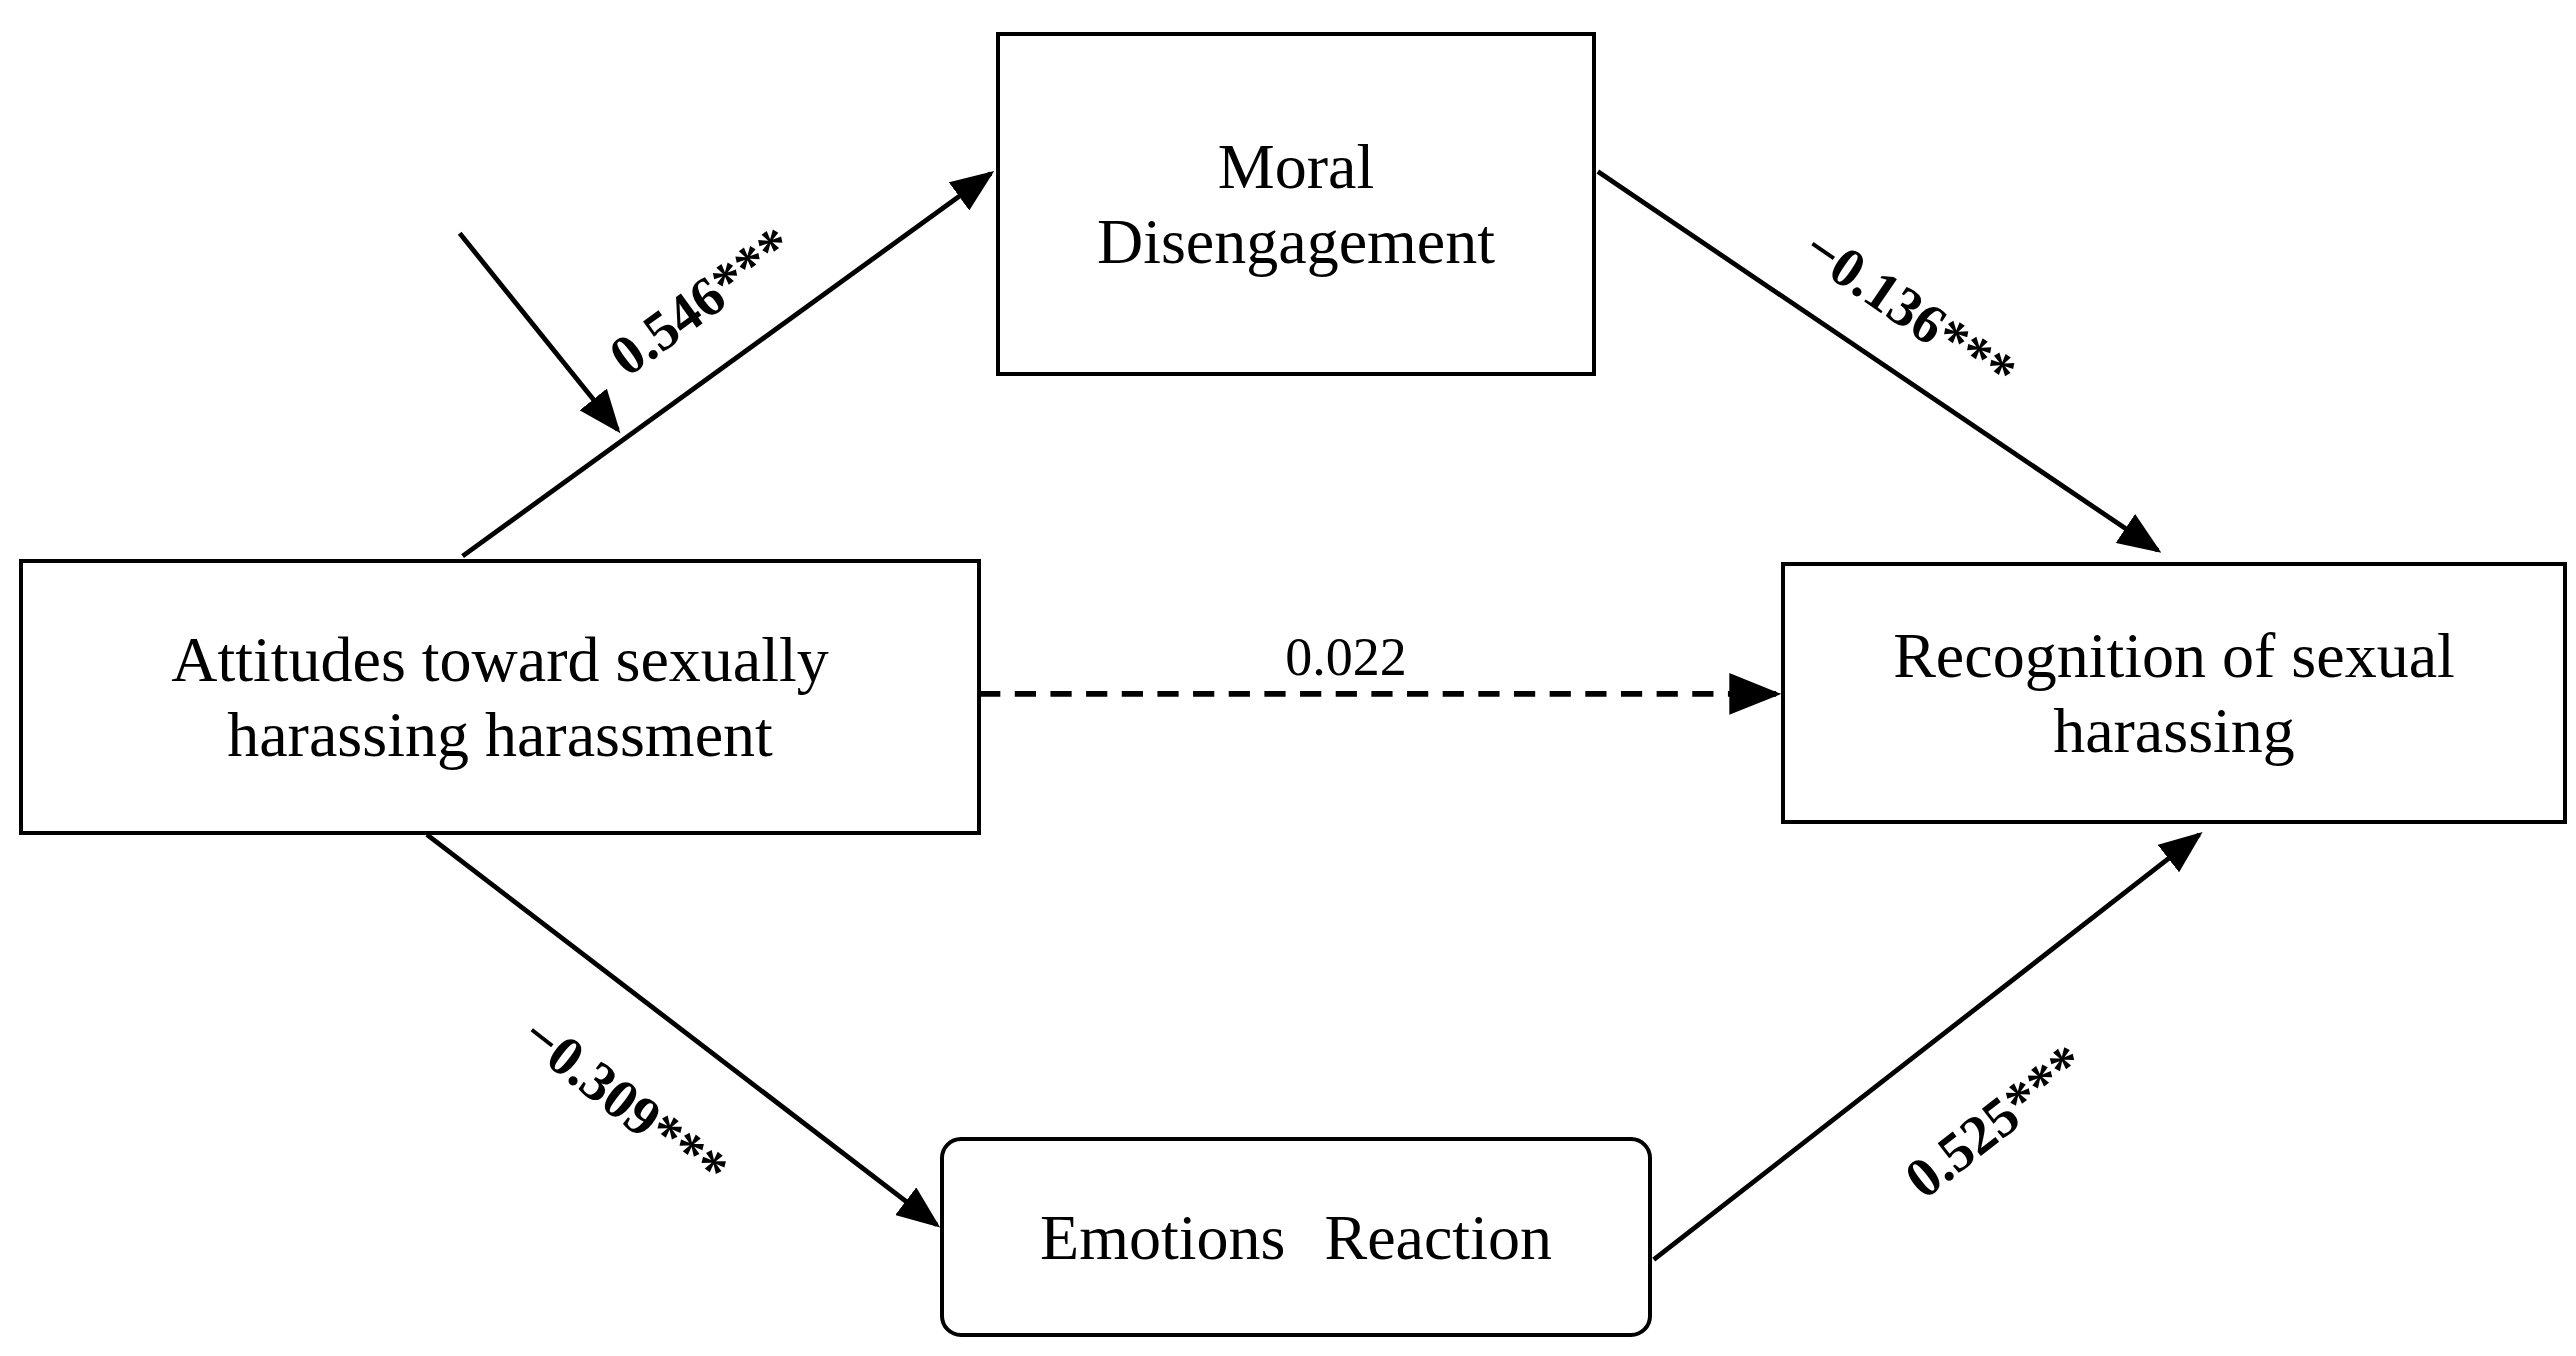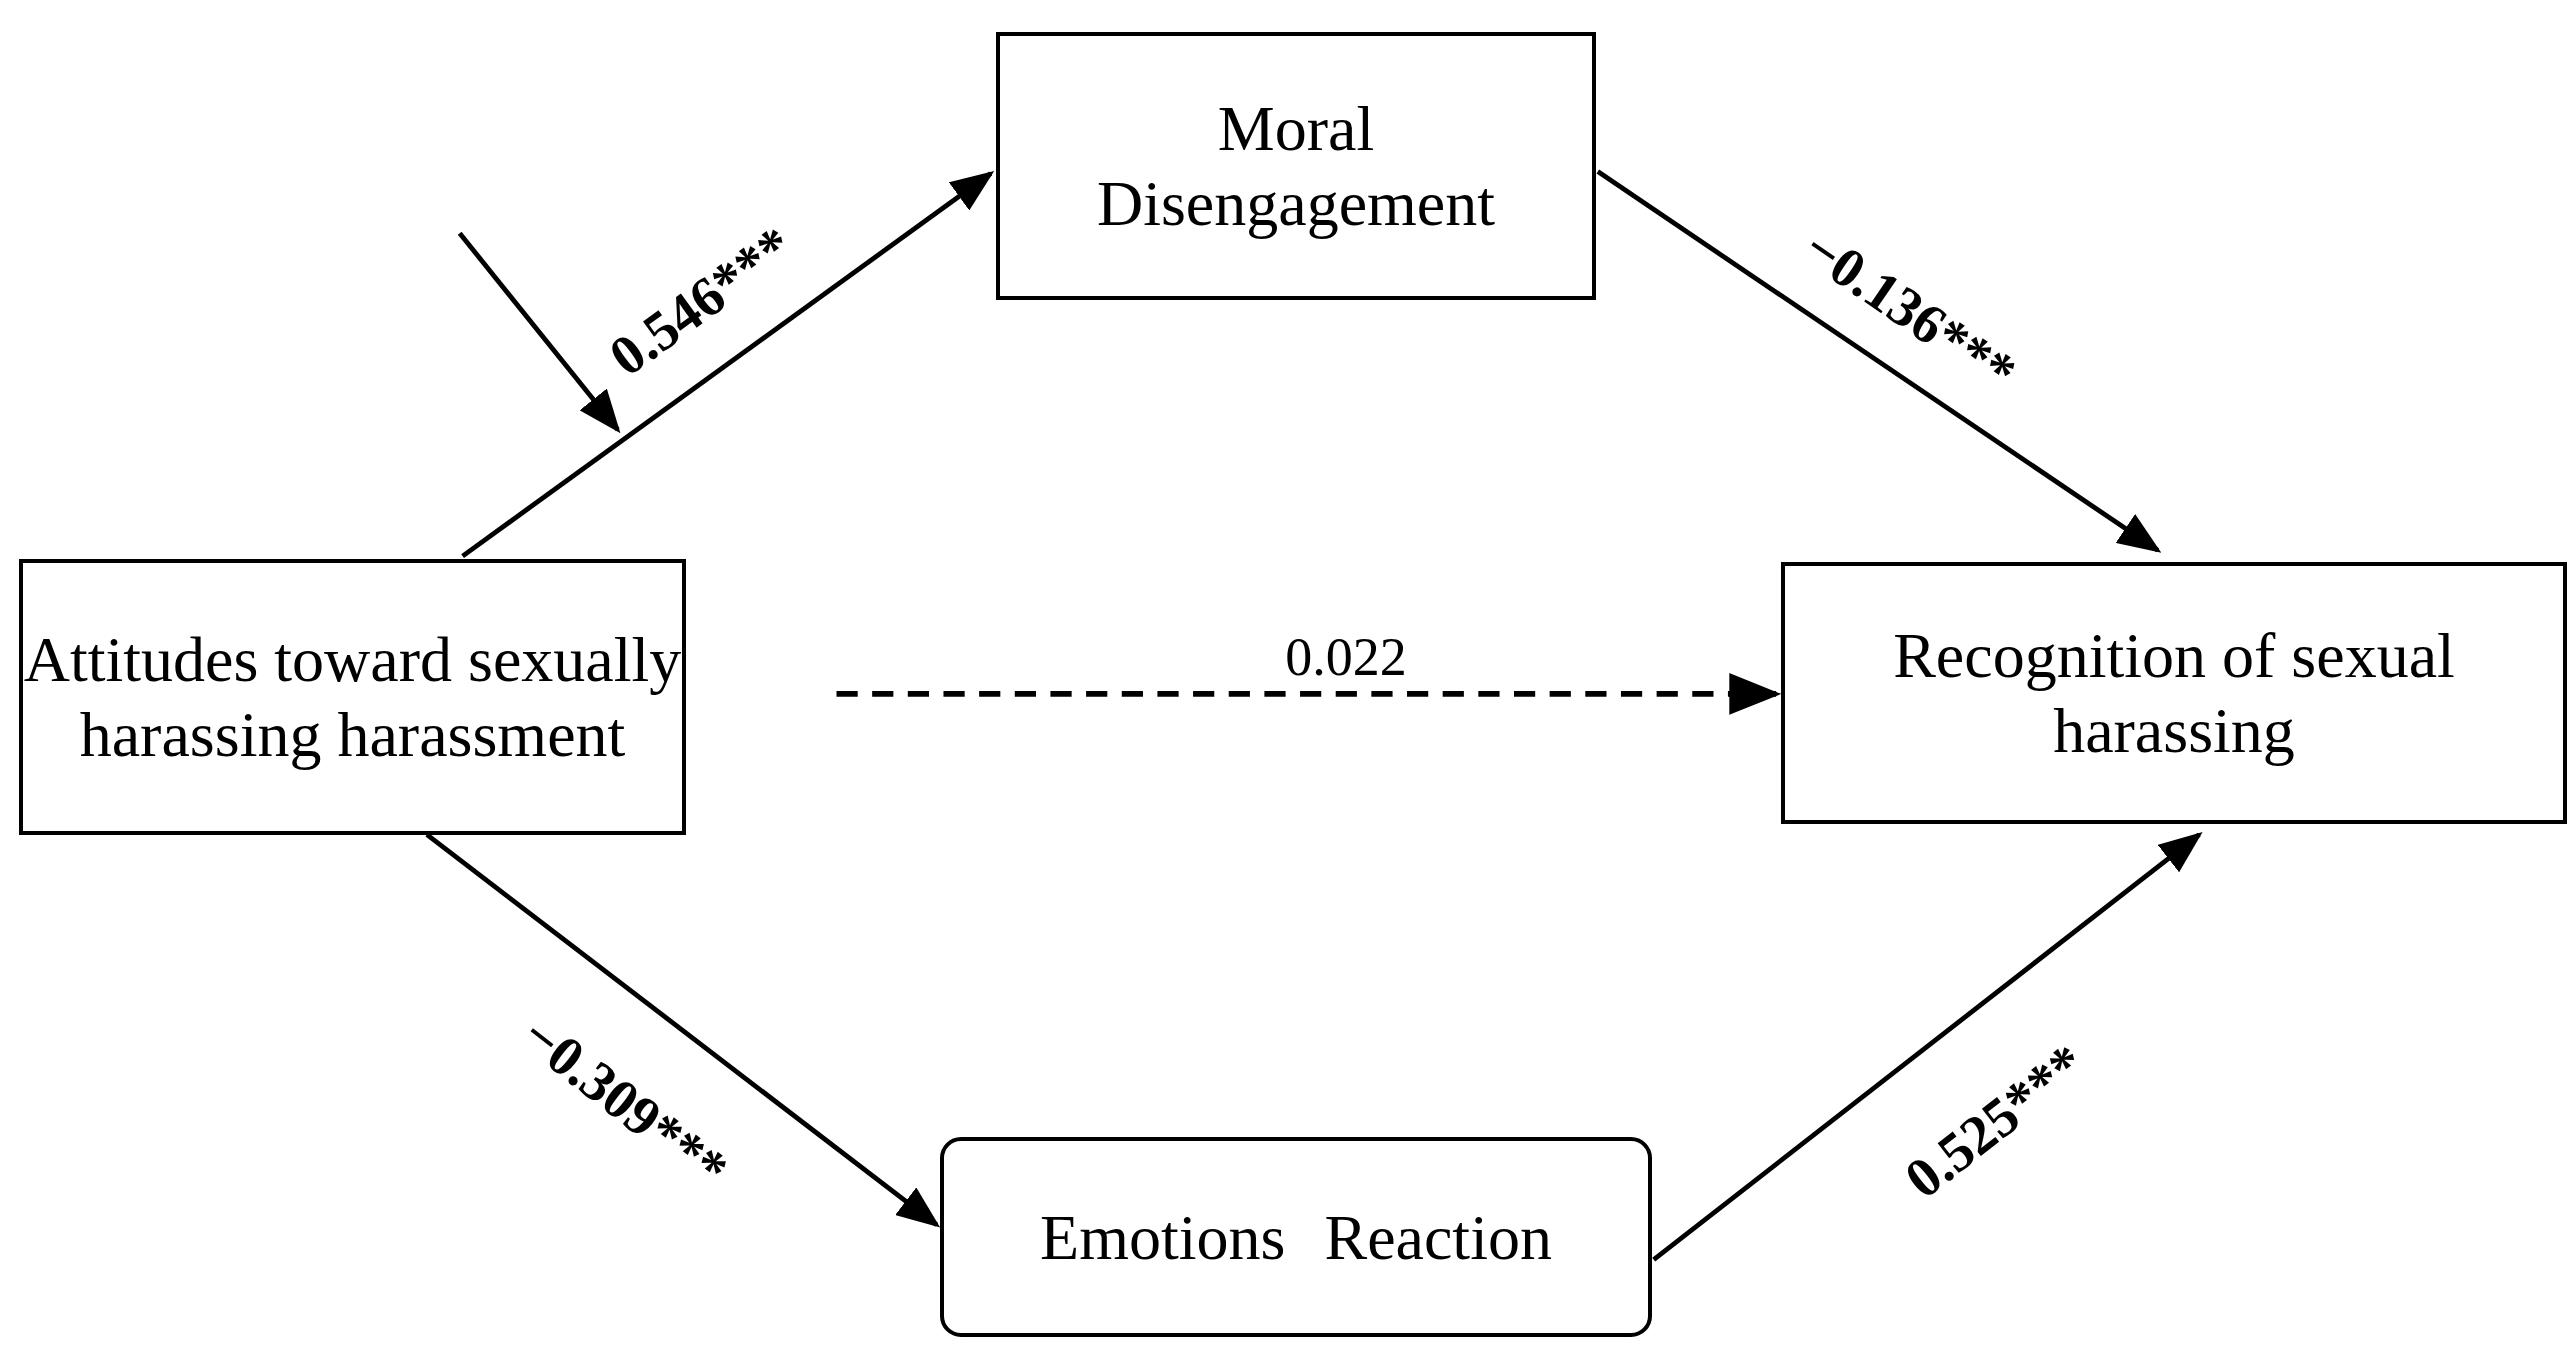--- a/index.html
+++ b/index.html
@@ -41,22 +41,22 @@
     flex-direction: column;
     align-items: center;
     justify-content: center;
     text-align: center;
     font-size: 64px;
     line-height: 75px;
     color: #000000;
   }
   .node span { display: block; white-space: nowrap; }
   .node.gender       { left: 252px;  top: 29px;   width: 338px; height: 202px; }
-  .node.moral        { left: 996px; top: 32px;   width: 600px; height: 268px; }
-  .node.attitudes    { left: 19px;   top: 559px;  width: 667px; height: 276px; }
+  .node.moral        { left: 996px; top: 32px;   width: 600px; height: 344px; }
+  .node.attitudes    { left: 19px;   top: 559px;  width: 962px; height: 276px; }
   .node.recognition  { left: 1781px; top: 562px;  width: 786px; height: 262px; }
   .node.emotions     { left: 940px;  top: 1137px; width: 712px; height: 200px; border-radius: 21px; }
   .node.emotions span { word-spacing: 23px; }
   .coef {
     position: absolute;
     white-space: nowrap;
     font-weight: bold;
     font-size: 56px;
     line-height: 56px;
     color: #000000;

